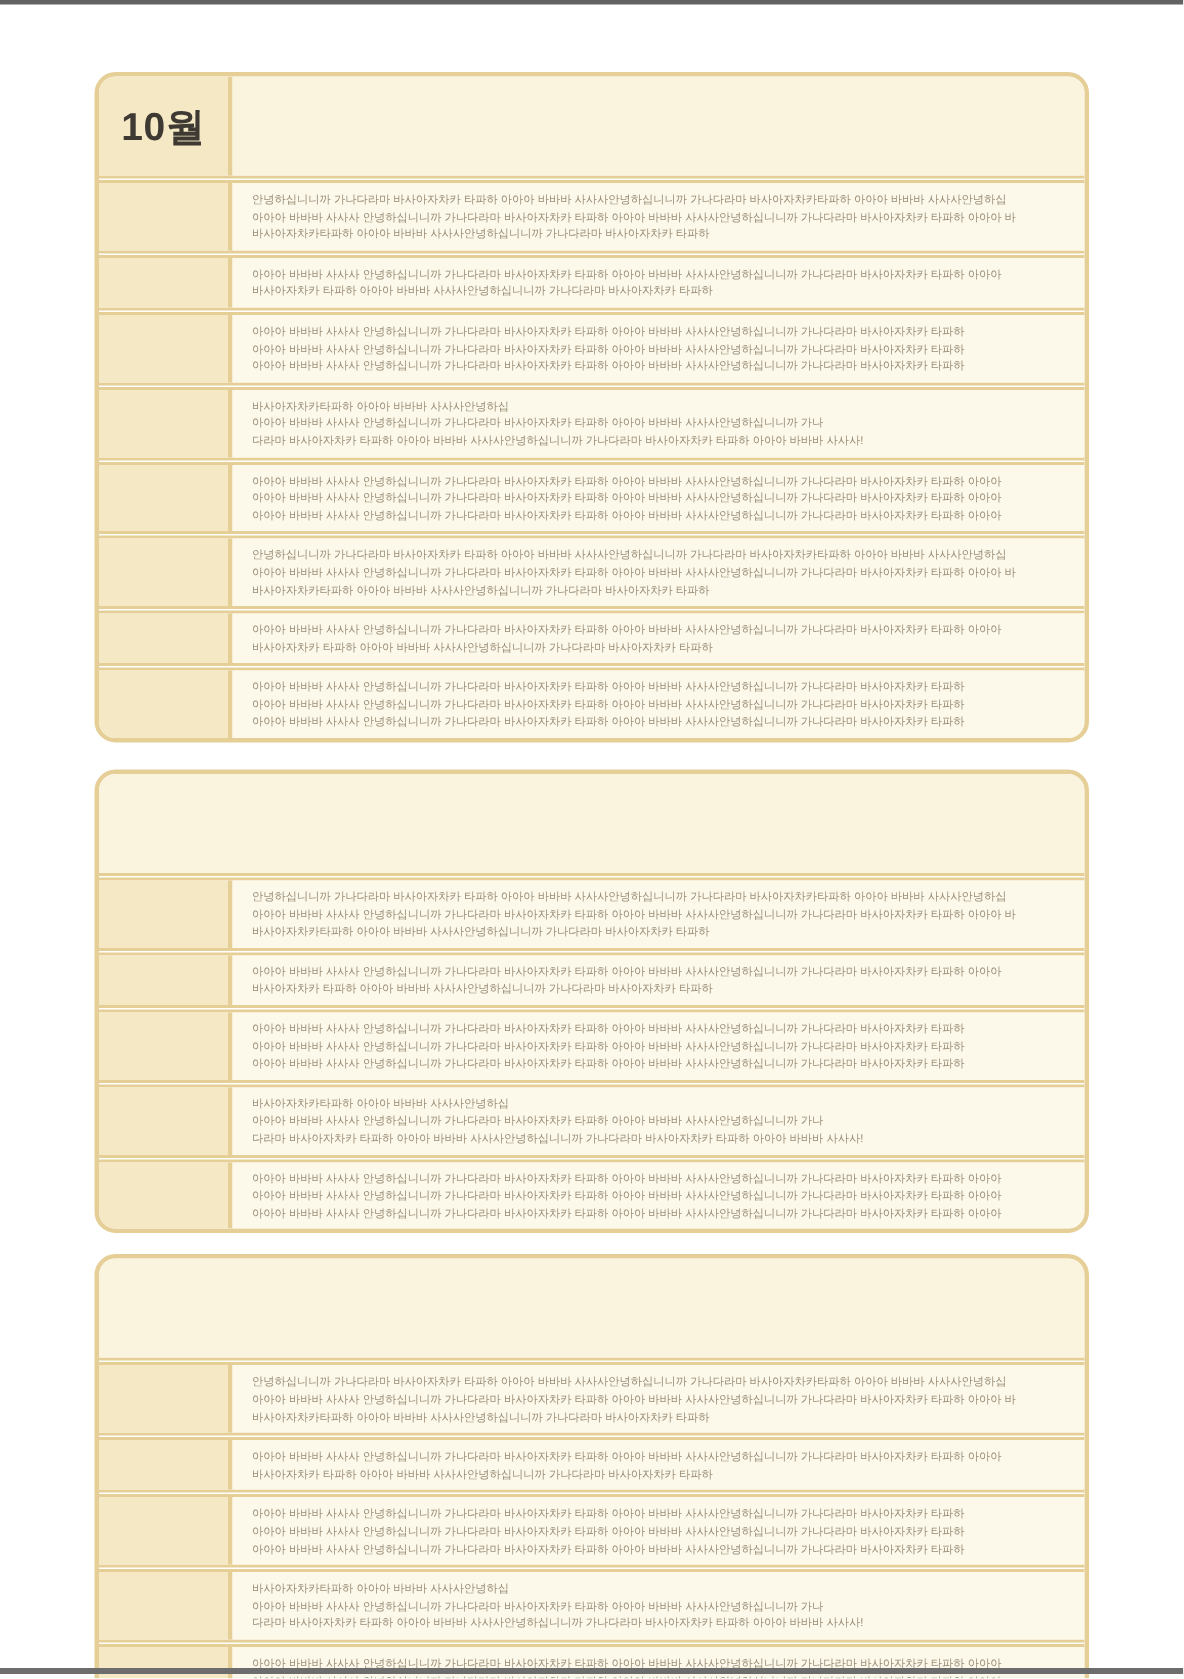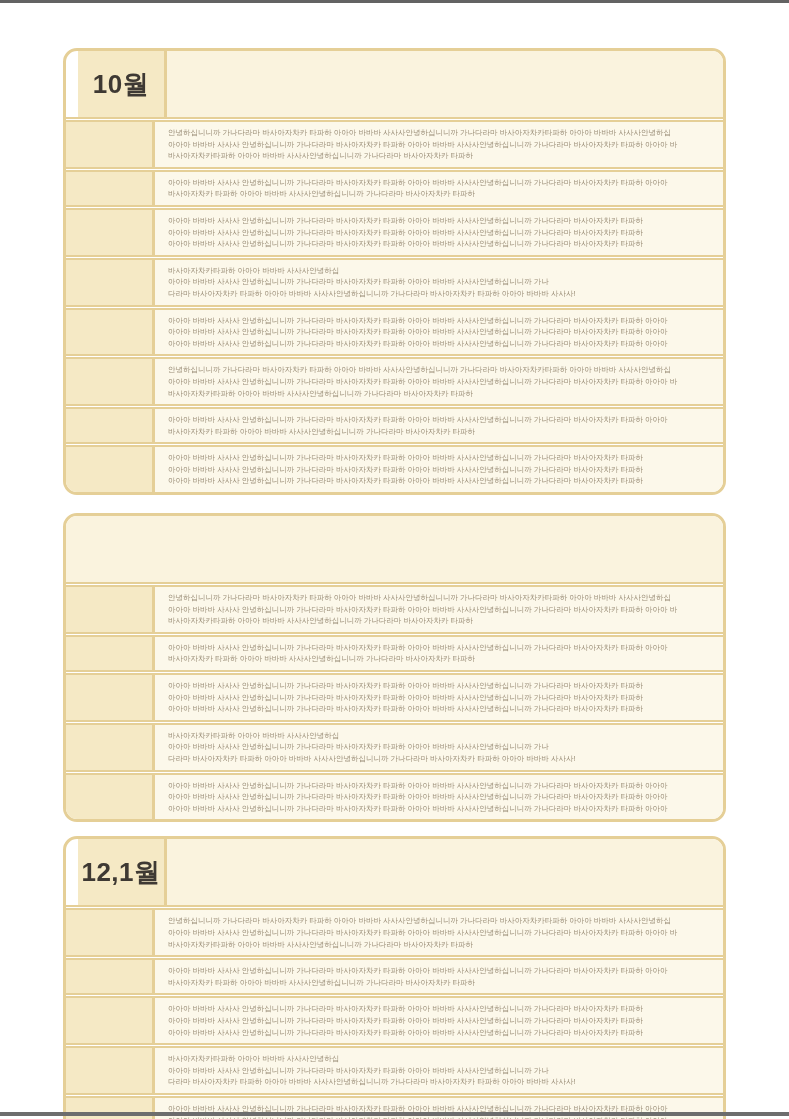--- a/index.html
+++ b/index.html
@@ -61,21 +61,20 @@
   .content-cell {
     flex: 1 1 auto;
     min-width: 0;
     background: #fcf8ea;
   }
   .header-row { height: 66px; }
   .header-row .label-cell {
     display: flex;
     align-items: center;
     justify-content: center;
-    margin-left: 12px;
   }
   .header-row .content-cell { background: #faf3de; }
   .month-title {
     font-size: 26px;
     font-weight: bold;
     color: #3e3933;
     letter-spacing: 0.5px;
     white-space: nowrap;
   }
   .body-row .content-cell {
@@ -222,23 +221,20 @@
     <div class="content-cell">
             <div class="text-line">아아아 바바바 사사사 안녕하십니니까 가나다라마 바사아자차카 타파하 아아아 바바바 사사사안녕하십니니까 가나다라마 바사아자차카 타파하 아아아</div>
             <div class="text-line">아아아 바바바 사사사 안녕하십니니까 가나다라마 바사아자차카 타파하 아아아 바바바 사사사안녕하십니니까 가나다라마 바사아자차카 타파하 아아아</div>
             <div class="text-line">아아아 바바바 사사사 안녕하십니니까 가나다라마 바사아자차카 타파하 아아아 바바바 사사사안녕하십니니까 가나다라마 바사아자차카 타파하 아아아</div>
           </div>
   </div>
 </section>
 
   <section class="month-table mb-sm">
     <div class="row header-row">
-      <div class="label-cell">
-        <span class="month-title">12,1월</span>
-      </div>
       <div class="content-cell"></div>
     </div>
 
   <div class="row body-row">
     <div class="label-cell"></div>
     <div class="content-cell">
             <div class="text-line">안녕하십니니까 가나다라마 바사아자차카 타파하 아아아 바바바 사사사안녕하십니니까 가나다라마 바사아자차카타파하 아아아 바바바 사사사안녕하십</div>
             <div class="text-line">아아아 바바바 사사사 안녕하십니니까 가나다라마 바사아자차카 타파하 아아아 바바바 사사사안녕하십니니까 가나다라마 바사아자차카 타파하 아아아 바</div>
             <div class="text-line">바사아자차카타파하 아아아 바바바 사사사안녕하십니니까 가나다라마 바사아자차카 타파하</div>
           </div>

